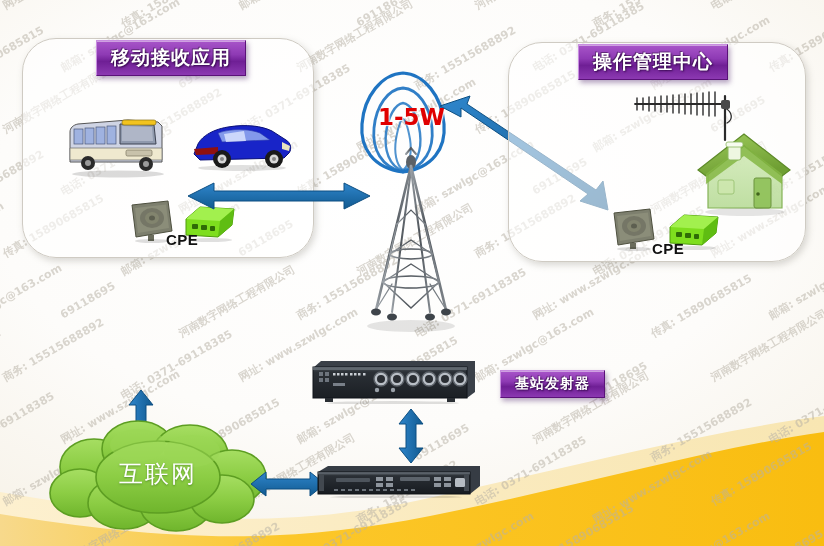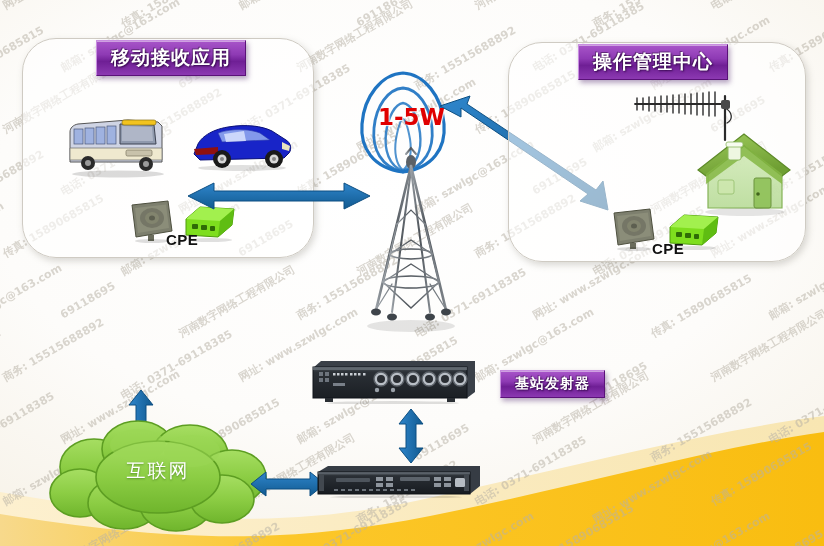--- a/index.html
+++ b/index.html
@@ -68,21 +68,21 @@
     display:flex;align-items:center;justify-content:center;
     color:#ffffff;font-size:25px;font-weight:400;letter-spacing:2px;
     text-shadow:0 1px 2px rgba(0,70,110,.45);
     font-family:"DejaVu Sans","Liberation Sans",sans-serif;
   }
 
   
   #cloud{position:absolute;left:42px;top:415px;width:232px;height:118px;}
   #cloud-label{
     position:absolute;left:42px;top:458px;width:232px;
-    text-align:center;color:#ffffff;font-size:19px;font-weight:400;
+    text-align:center;color:#ffffff;font-size:24px;font-weight:400;
     letter-spacing:2px;text-shadow:0 1px 2px rgba(40,90,20,.5);
     font-family:"DejaVu Sans","Liberation Sans",sans-serif;
     pointer-events:none;
   }
 
   
   .art{position:absolute;}
 
   .cpe-label{
     position:absolute;color:#111111;font-size:15px;font-weight:700;

